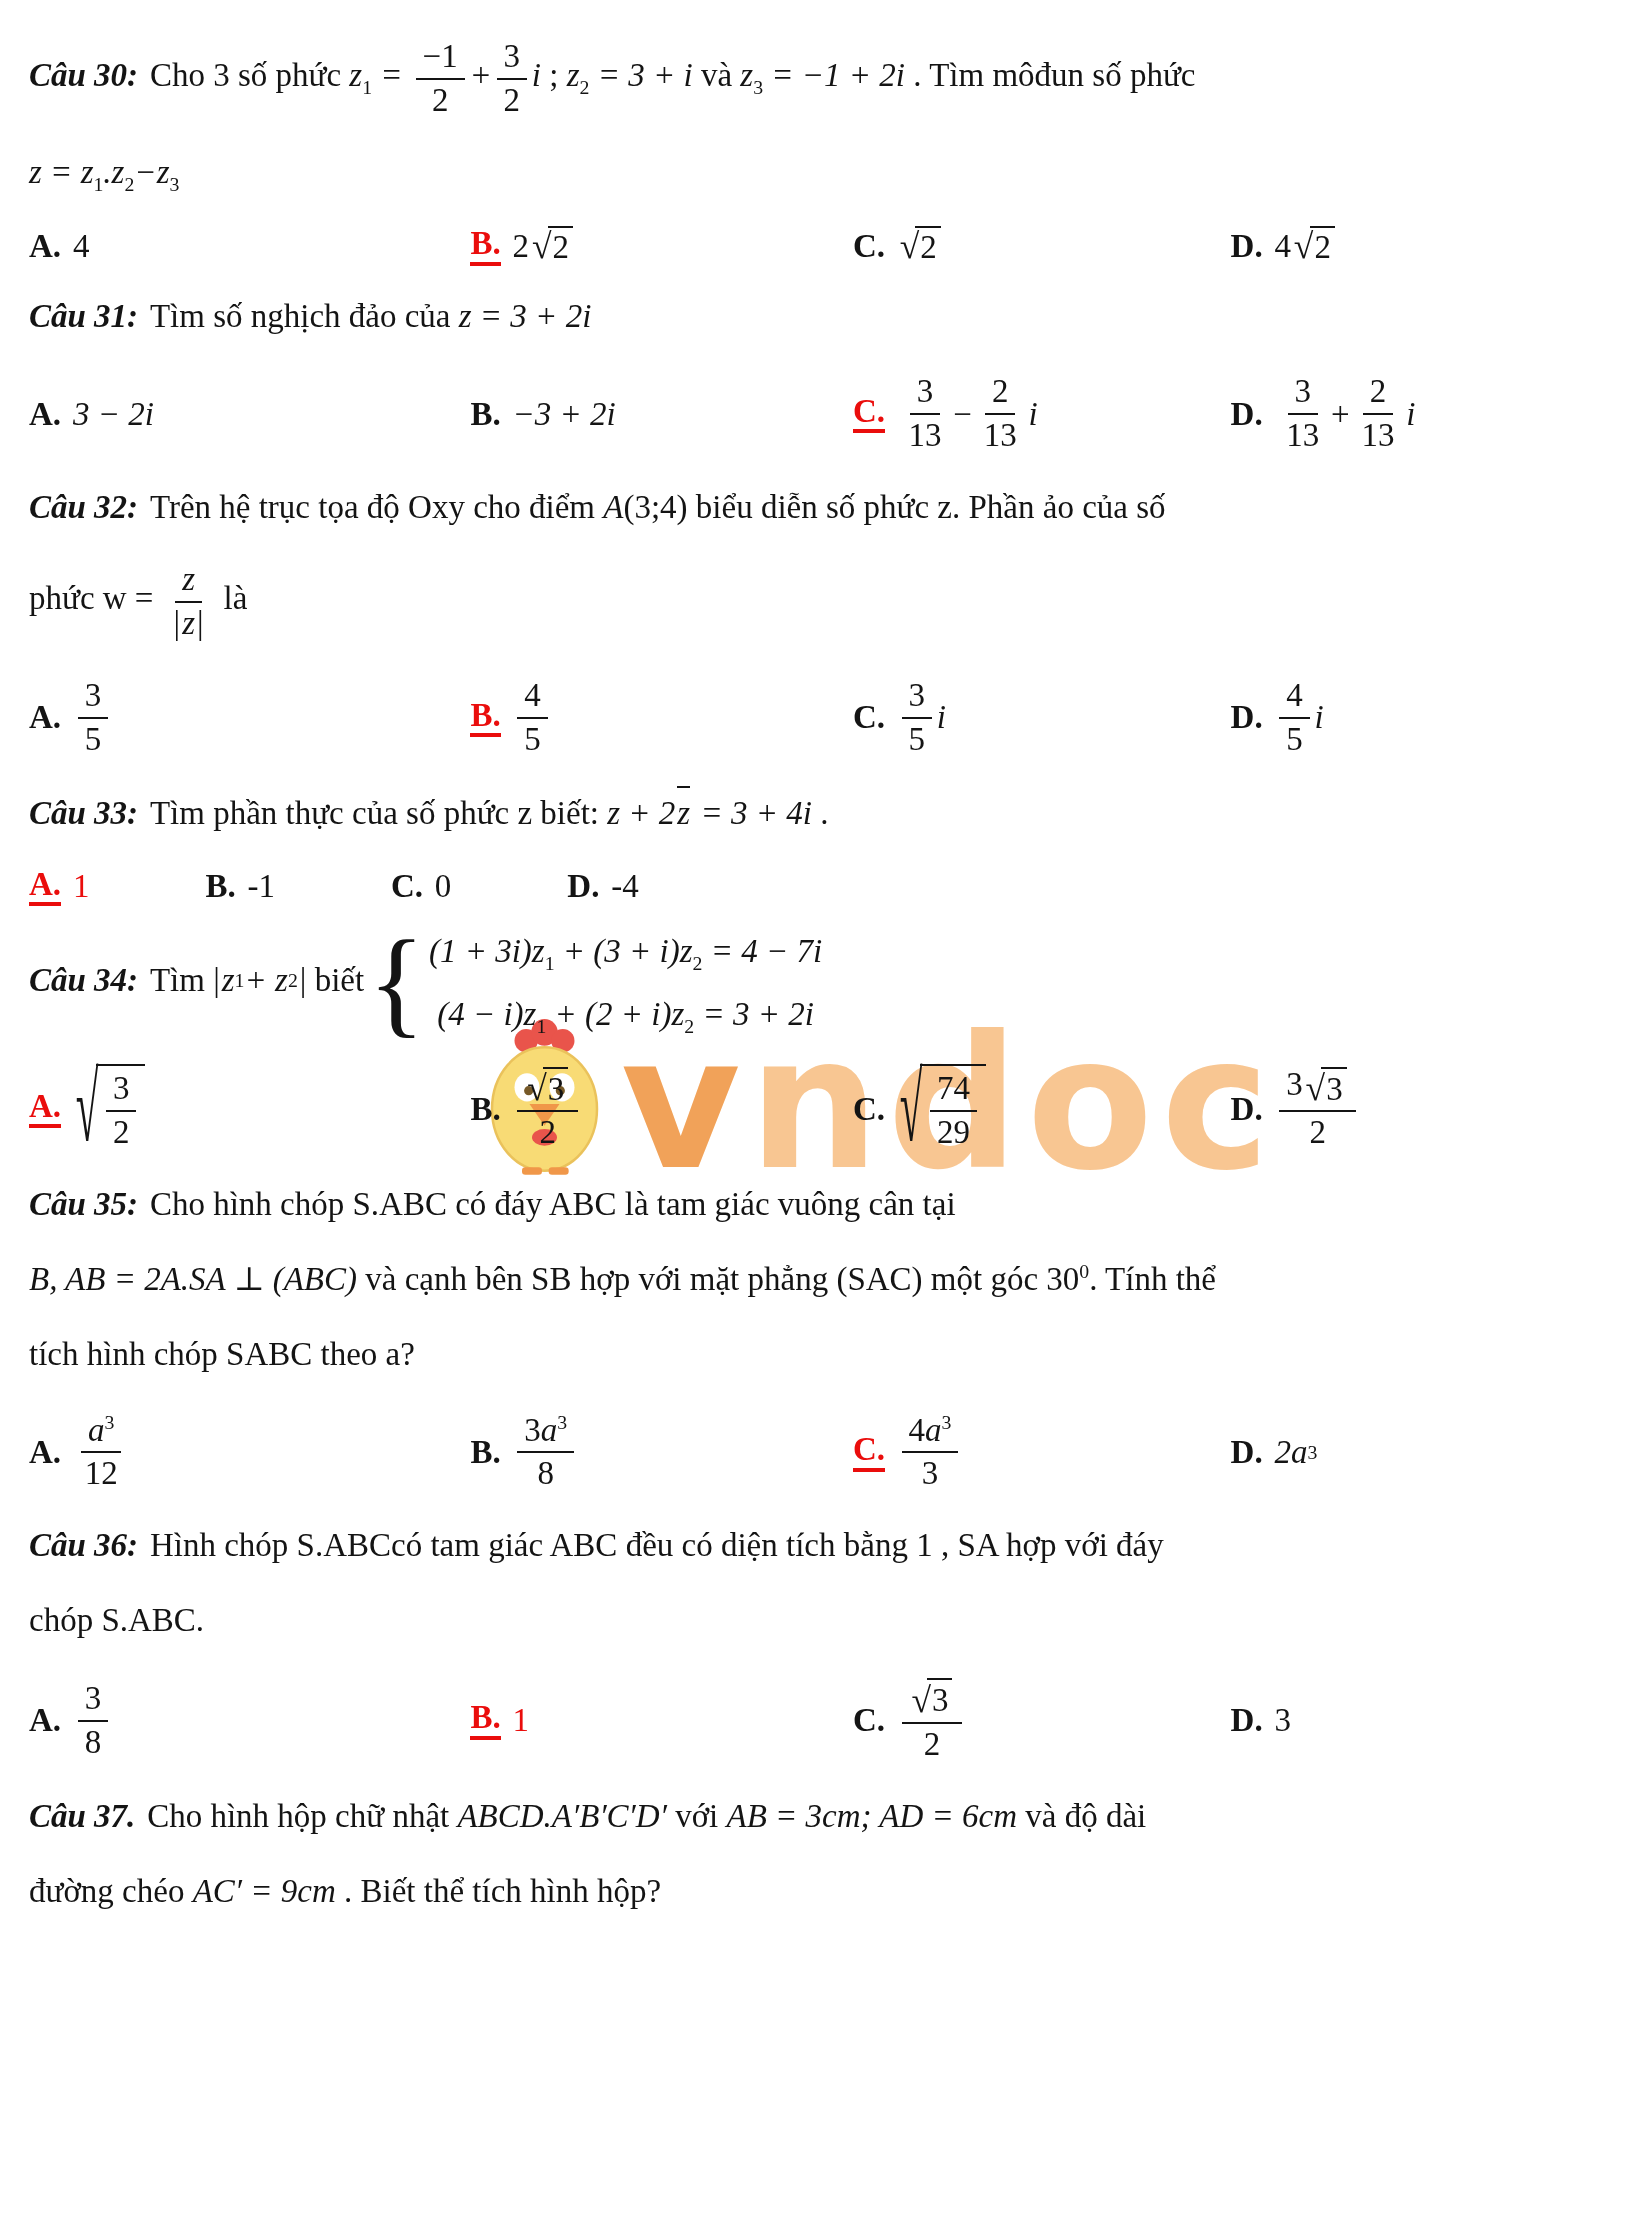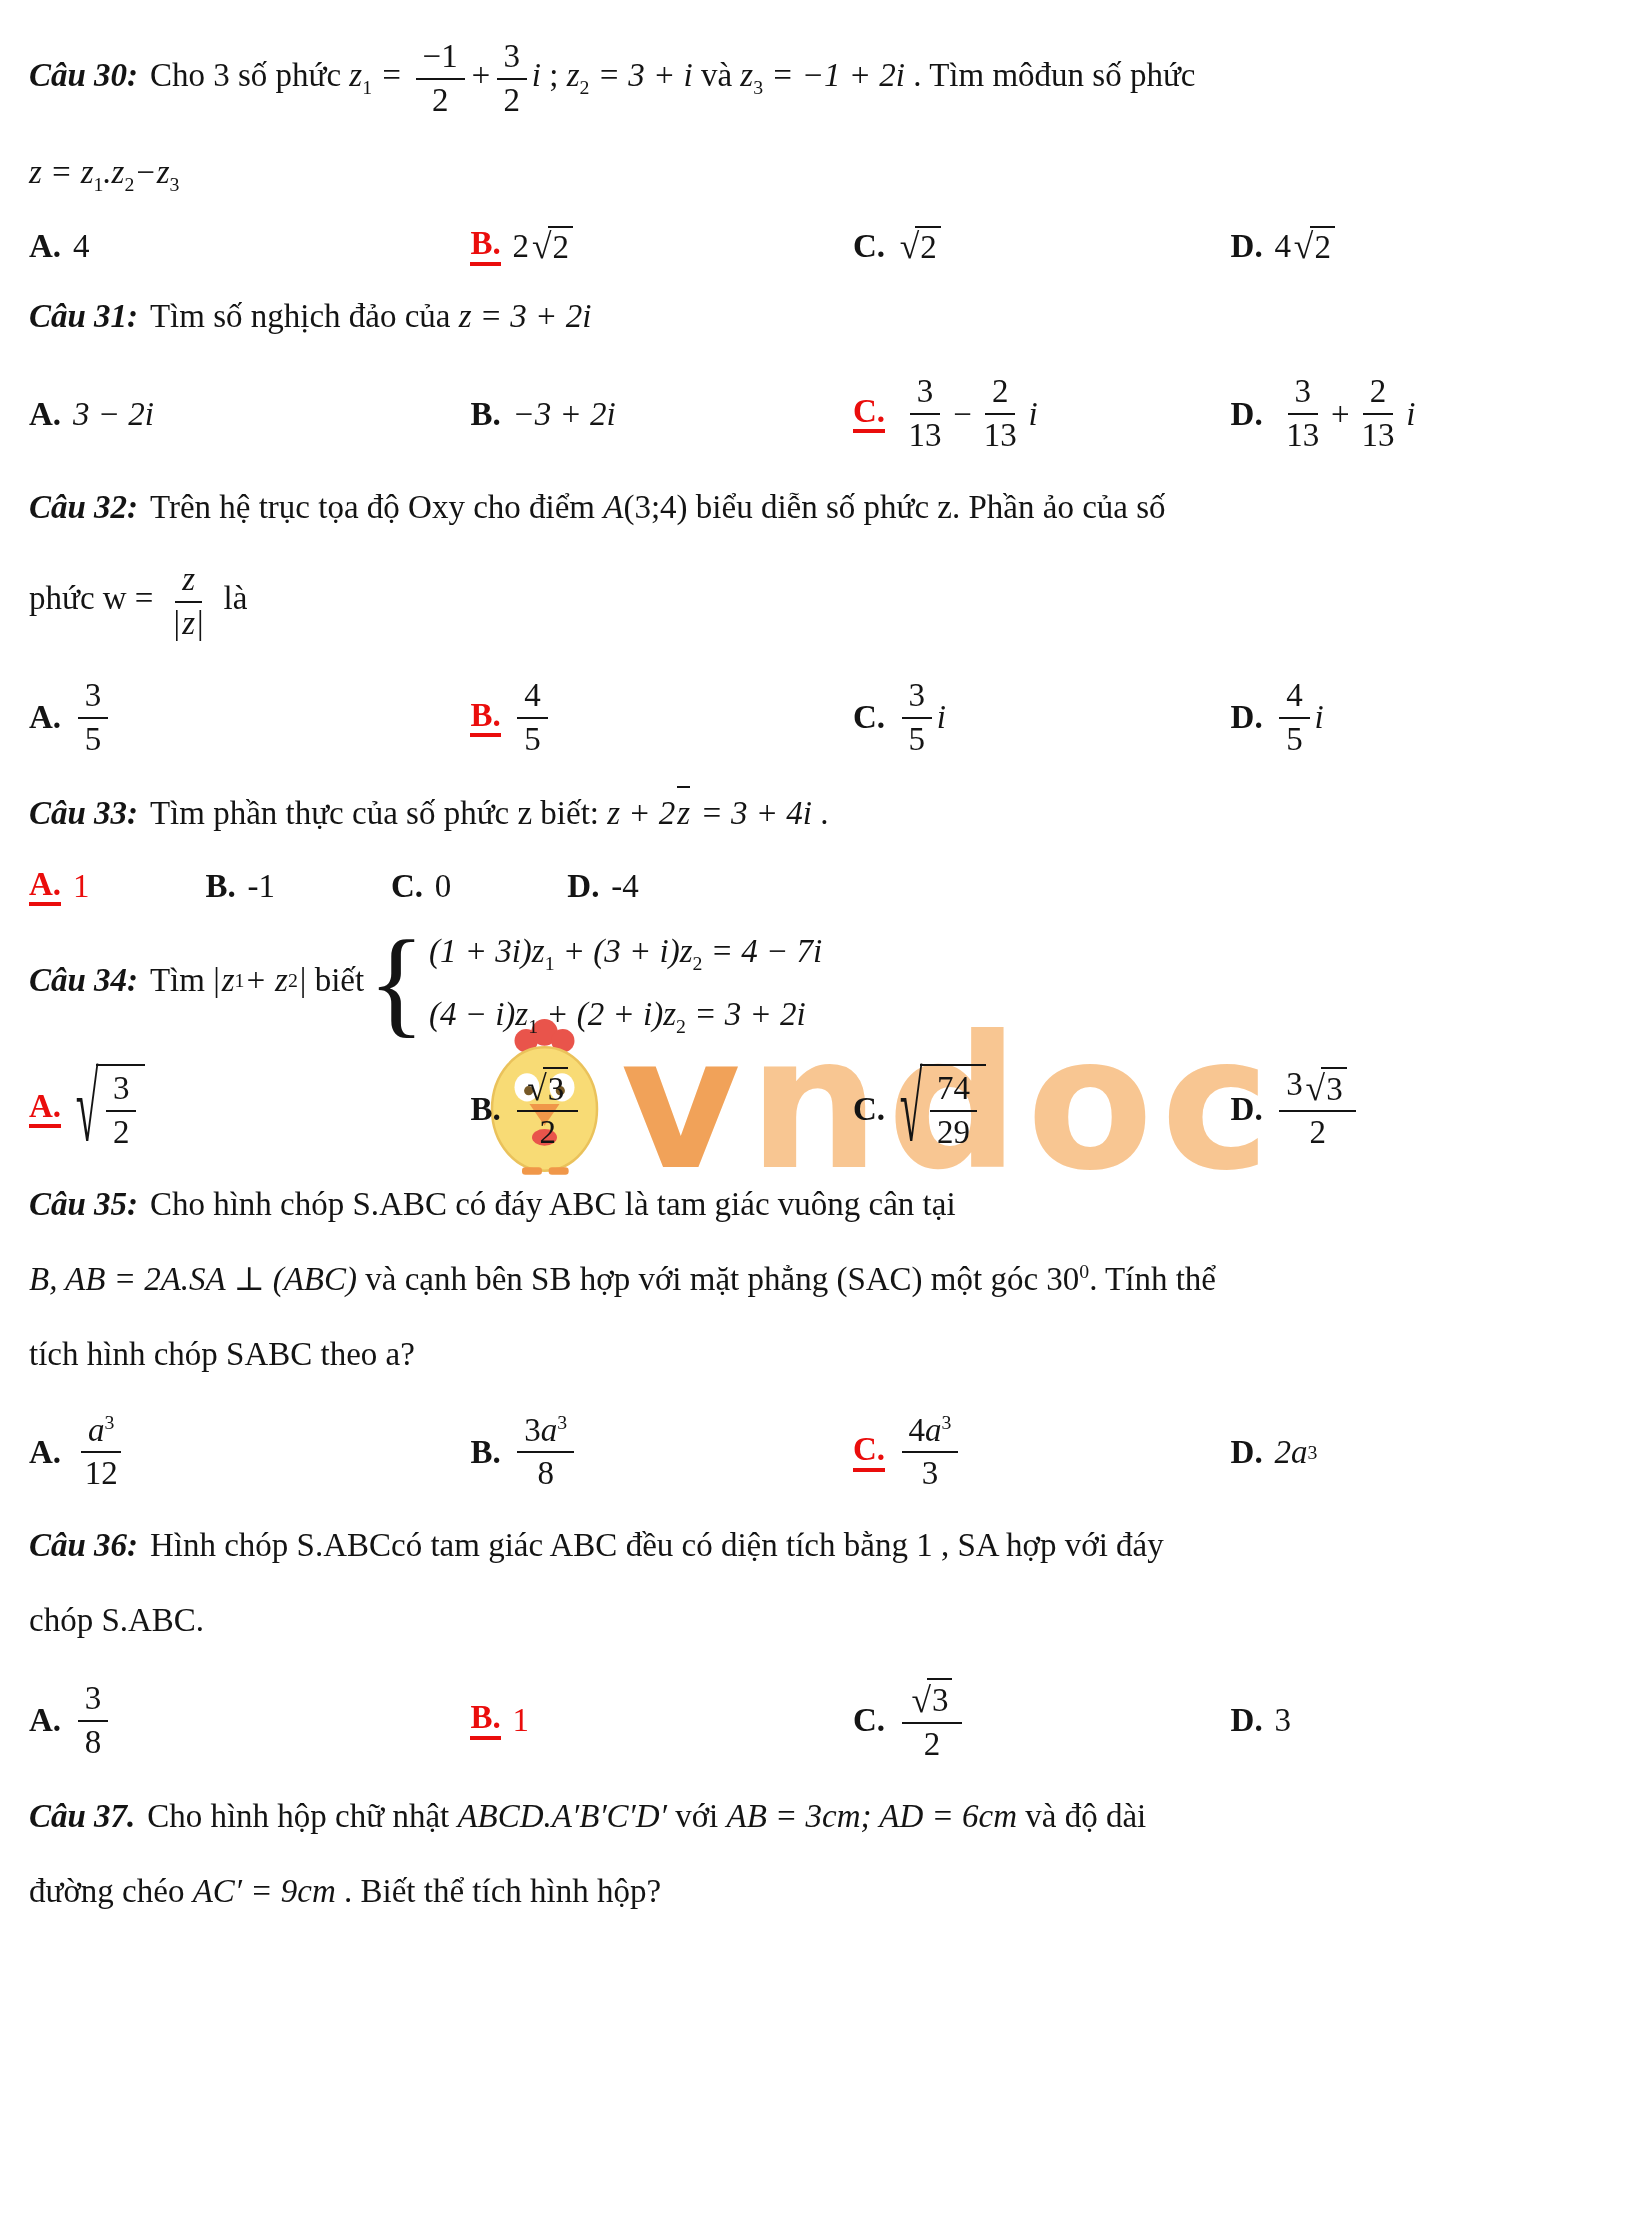--- a/index.html
+++ b/index.html
@@ -32,21 +32,21 @@
   
   .bar{display:inline-block;position:relative;padding:2px 2px 0 2px;}
   .bar::before{content:"";position:absolute;left:2px;right:2px;top:-1px;border-top:2.5px solid #141414;}
   
   .abs{display:inline-flex;align-items:center;}
   .abs::before{content:"|";margin-right:2px;font-style:normal;}
   .abs::after{content:"|";margin-left:2px;font-style:normal;}
   
   .cases{display:inline-flex;align-items:center;vertical-align:middle;margin-left:3.9px;}
   .cases .lb{font-size:3.6em;font-weight:300;line-height:0.72;margin-right:3.9px;}
-  .cases .rows{display:inline-flex;flex-direction:column;gap:23.5px;}
+  .cases .rows{display:inline-flex;flex-direction:column;gap:23.5px;text-align:center;}
   .cases .row{line-height:1.2;}
   
   .answers{margin:29px 0 25.5px 0;}
   .answers.grid{display:grid;grid-template-columns:27.7% 24% 23.7% auto;align-items:center;}
   .answers.inline{display:flex;gap:116px;align-items:center;}
   .ans{display:flex;align-items:center;gap:11.8px;}
   .key{font-weight:bold;white-space:nowrap;}
   .key.correct{color:var(--red);border-bottom:4.4px solid var(--red);line-height:1.02;padding-bottom:1px;}
   .val{display:inline-flex;align-items:center;}
   .val.redval{color:var(--red);}

